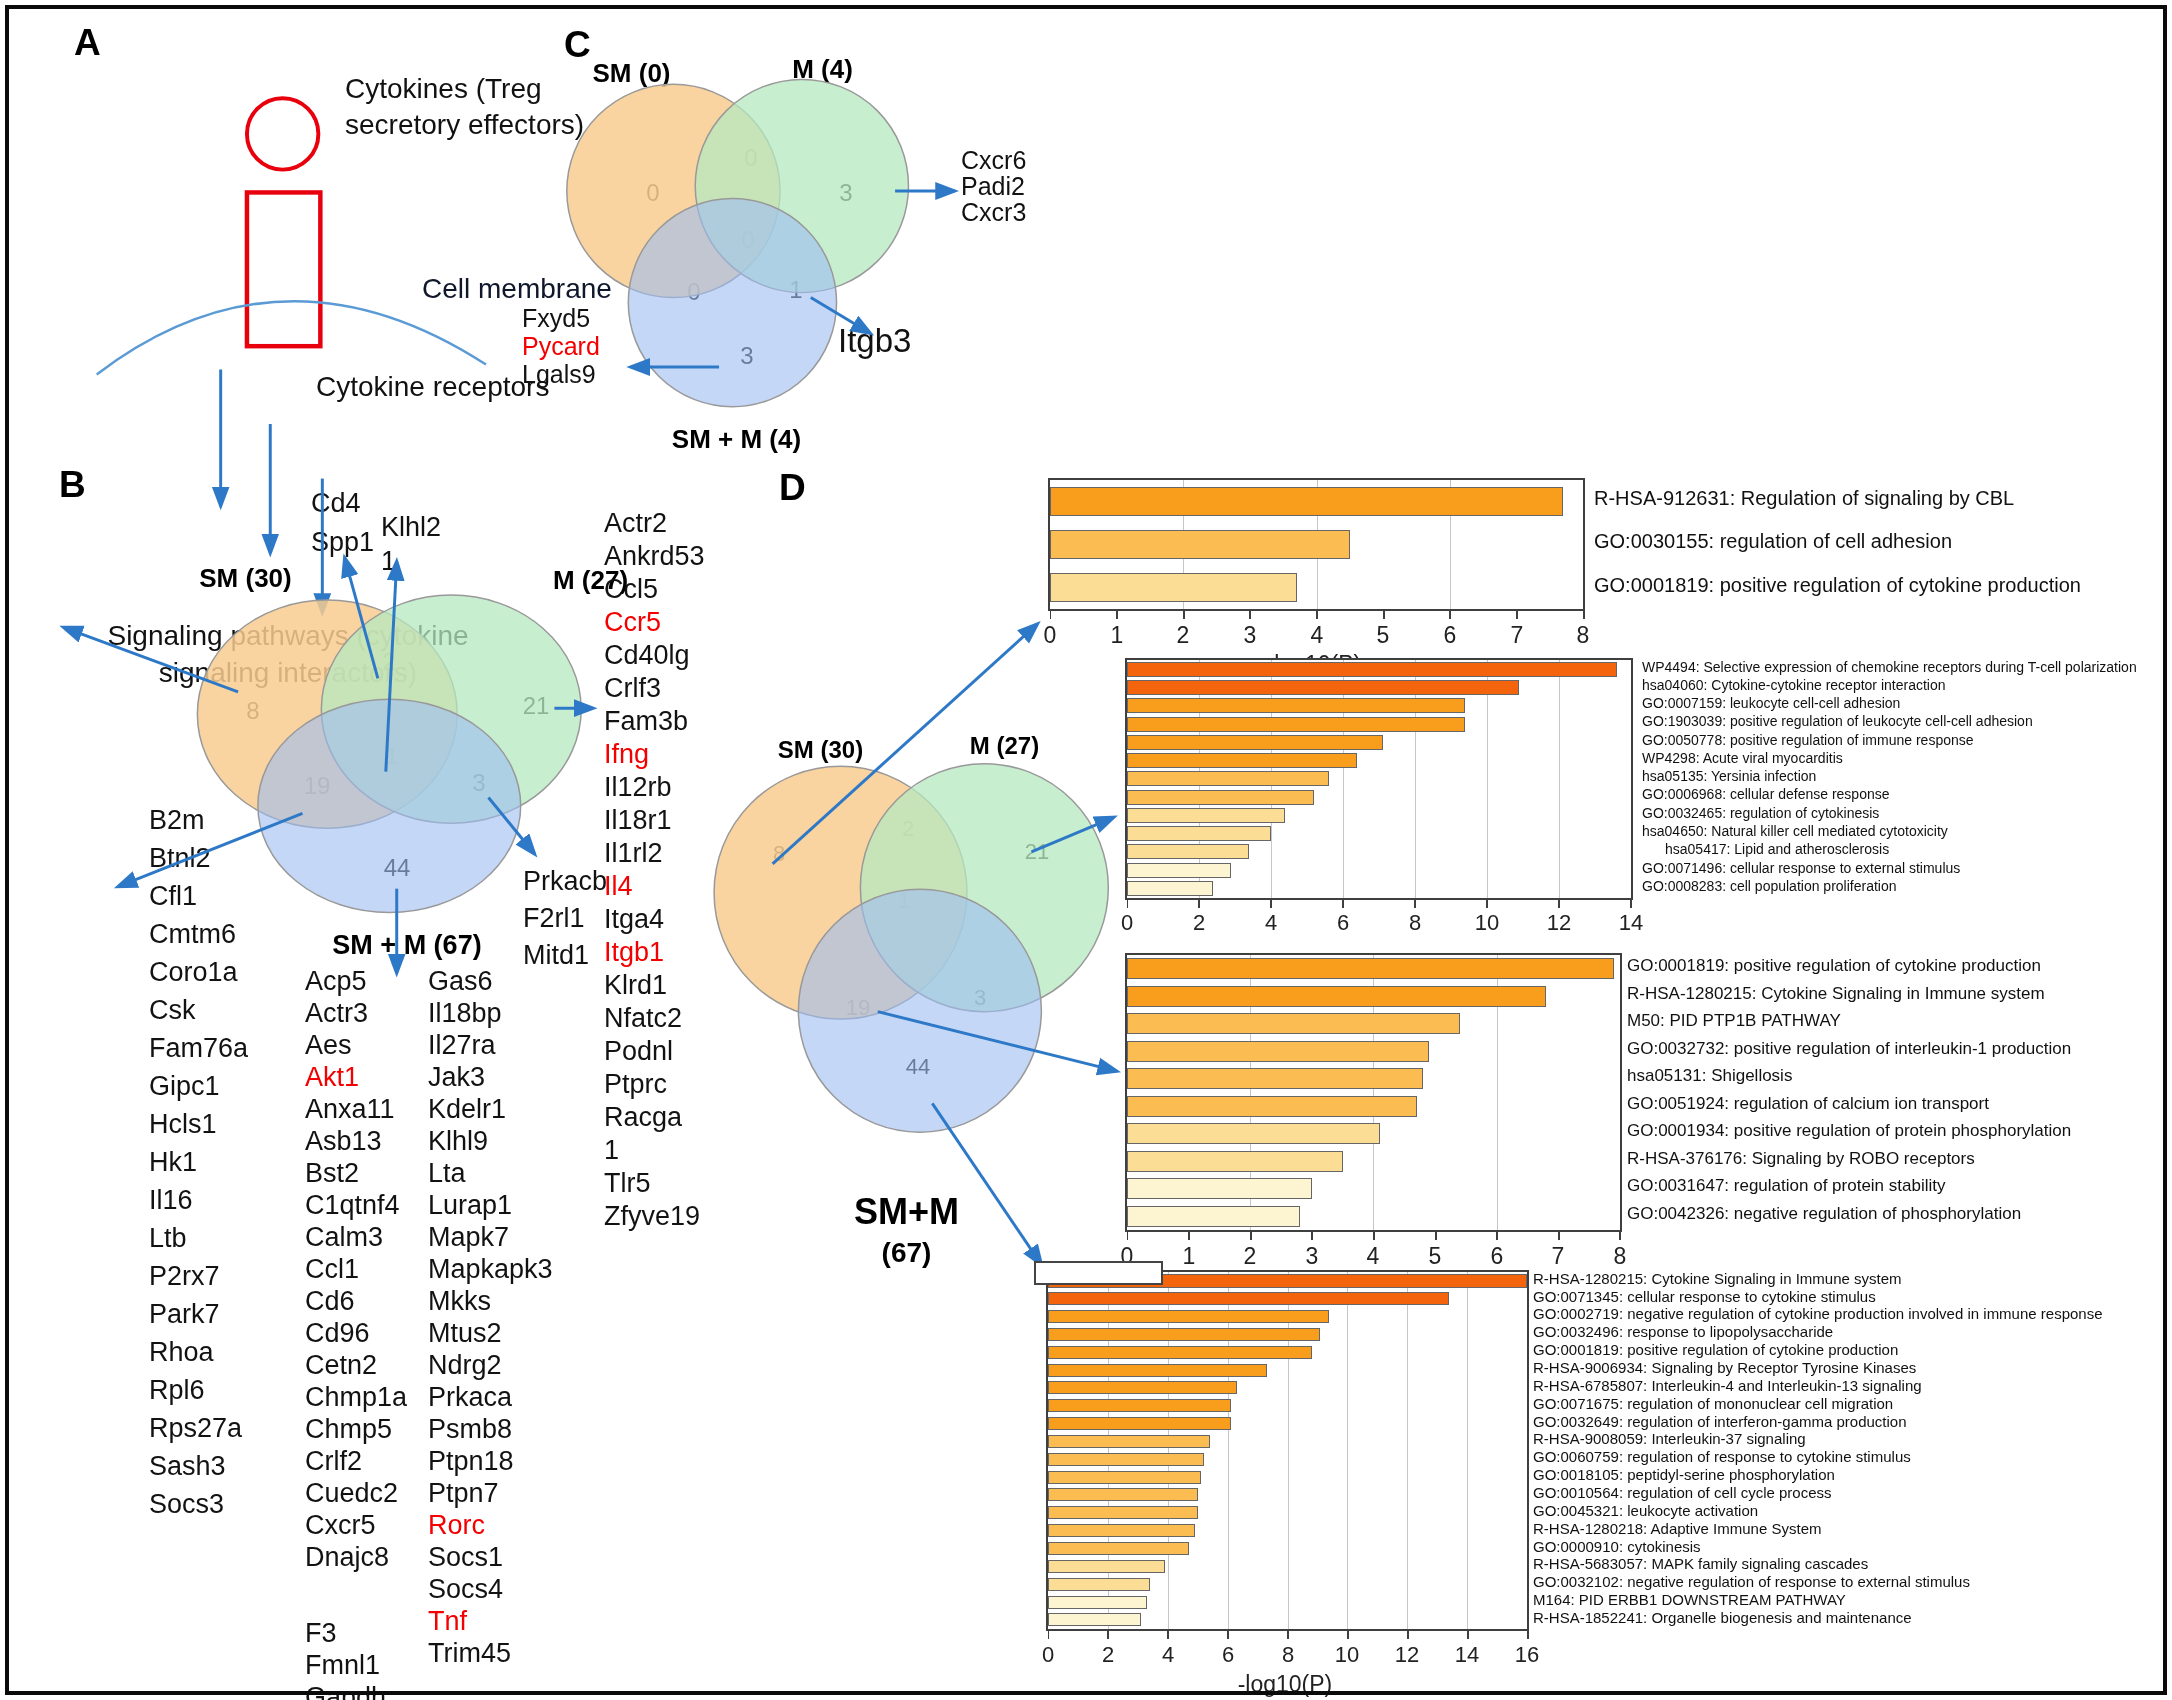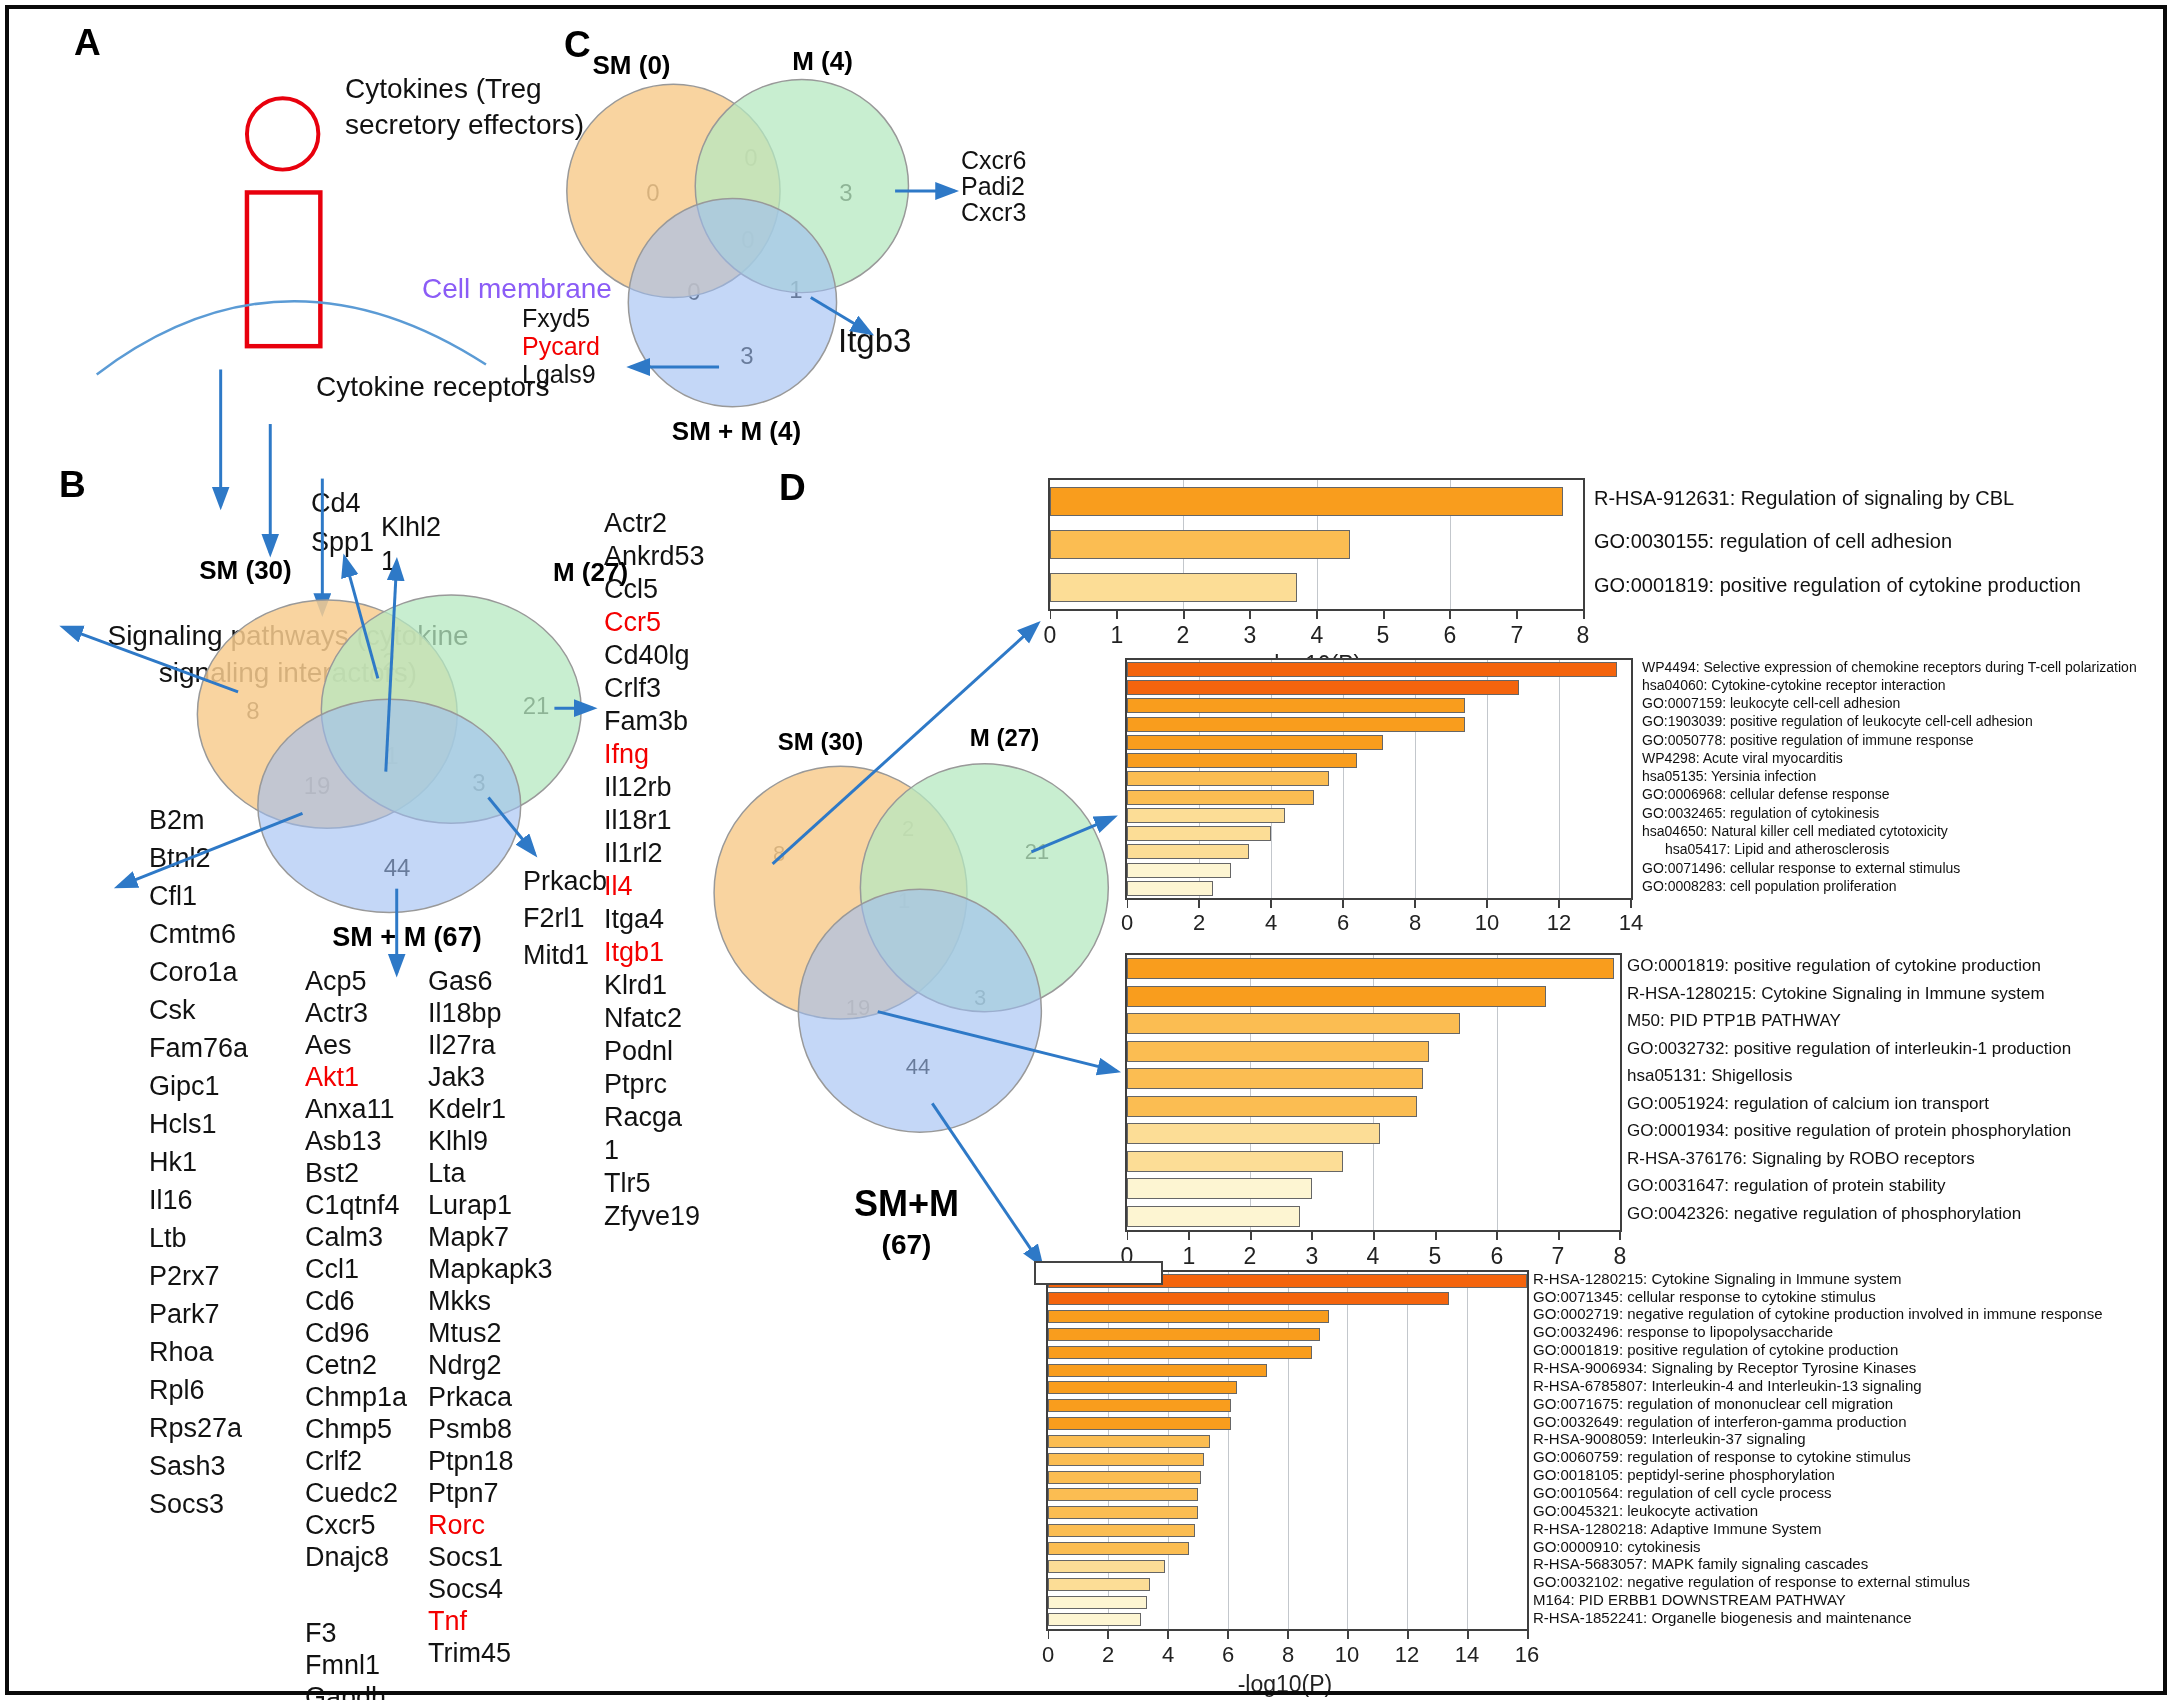--- a/index.html
+++ b/index.html
@@ -3,21 +3,21 @@
 <meta charset="utf-8">
 <style>
   html,body{margin:0;padding:0;background:#fff;}
   #fig{position:relative;width:2172px;height:1700px;background:#fff;
        font-family:"Liberation Sans",sans-serif;color:#111;overflow:hidden;}
   #frame{position:absolute;inset:5px;border:4px solid #0a0a0a;pointer-events:none;z-index:50;}
   .abs{position:absolute;}
   .pl{font-size:37px;font-weight:bold;color:#000;}
   .t56{font-size:28px;}
   .ctr{text-align:center;}
-  .setlab{font-weight:bold;color:#000;}
+  .setlab{font-weight:bold;color:#000;margin-top:8px;}
   .vnum{font-size:24px;color:#1a1a1a;width:60px;margin-left:-30px;text-align:center;}
   .glist{position:absolute;font-size:27px;color:#121212;white-space:nowrap;}
   .glist .li{display:flex;align-items:center;}
   .chart{position:absolute;}
   .plot{position:absolute;left:0;top:0;border:2px solid #3f3f3f;background:#fff;}
   .grid{position:absolute;top:0;width:1px;background:#c3c7cc;}
   .bar{position:absolute;left:0;border:1px solid #666;box-sizing:border-box;}
   .clab{position:absolute;white-space:nowrap;}
   .tick{position:absolute;color:#222;transform:translateX(-50%);}
   .tm{position:absolute;width:1.5px;height:8px;background:#3f3f3f;}
@@ -66,21 +66,21 @@
     <circle cx="1855" cy="2038" r="245" fill-opacity="0.60" stroke="#999" stroke-width="3" fill="#9dbdf2"></circle>
     <line x1="1558" y1="1742" x2="2092" y2="1258" stroke-width="6" marker-end="url(#ah)" stroke="#2e79c7"></line>
     <line x1="2080" y1="1718" x2="2246" y2="1648" stroke-width="6" marker-end="url(#ah)" stroke="#2e79c7"></line>
     <line x1="1770" y1="2040" x2="2252" y2="2160" stroke-width="6" marker-end="url(#ah)" stroke="#2e79c7"></line>
     <line x1="1880" y1="2225" x2="2100" y2="2550" stroke-width="6" marker-end="url(#ah)" stroke="#2e79c7"></line>
   </svg>
 
   <div class="abs pl" style="left:74px;top:22px;">A</div>
   <div class="abs t56" style="left:345px;top:73px;">Cytokines (Treg</div>
   <div class="abs t56" style="left:345px;top:109px;">secretory effectors)</div>
-  <div class="abs t56" style="left:422px;top:273px;color:#8b5cf6;">Cell membrane</div>
+  <div class="abs t56" style="left:422px;top:273px;color:#0f172a;">Cell membrane</div>
   <div class="abs t56" style="left:316px;top:371px;">Cytokine receptors</div>
   <div class="abs t56 ctr" style="left:60px;top:620px;width:456px;">Signaling pathways (cytokine</div>
   <div class="abs t56 ctr" style="left:60px;top:657px;width:456px;">signaling interactors)</div>
 
   <div class="abs pl" style="left:564px;top:24px;">C</div>
   <div class="abs setlab ctr" style="left:572px;top:50px;width:119px;font-size:26px;">SM (0)</div>
   <div class="abs setlab ctr" style="left:773px;top:46px;width:99px;font-size:26px;">M (4)</div>
   <div class="abs setlab ctr" style="left:647px;top:416px;width:179px;font-size:26px;">SM + M (4)</div>
   <div class="abs vnum" style="left:653px;top:179px;">0</div>
   <div class="abs vnum" style="left:751px;top:144px;">0</div>

